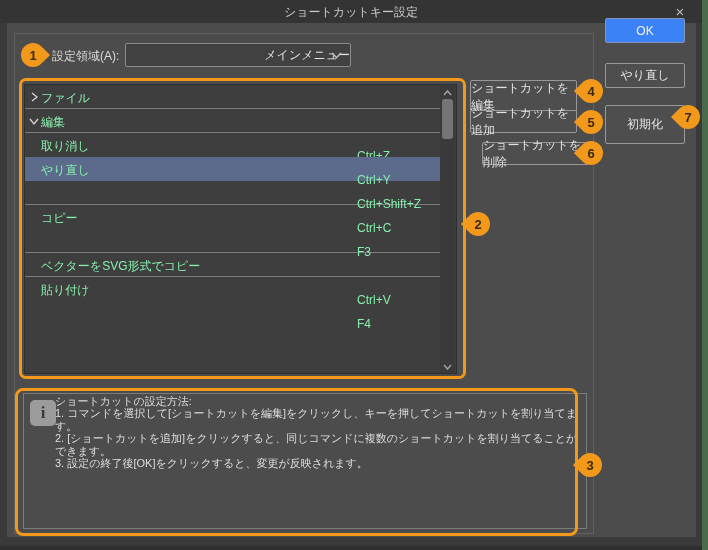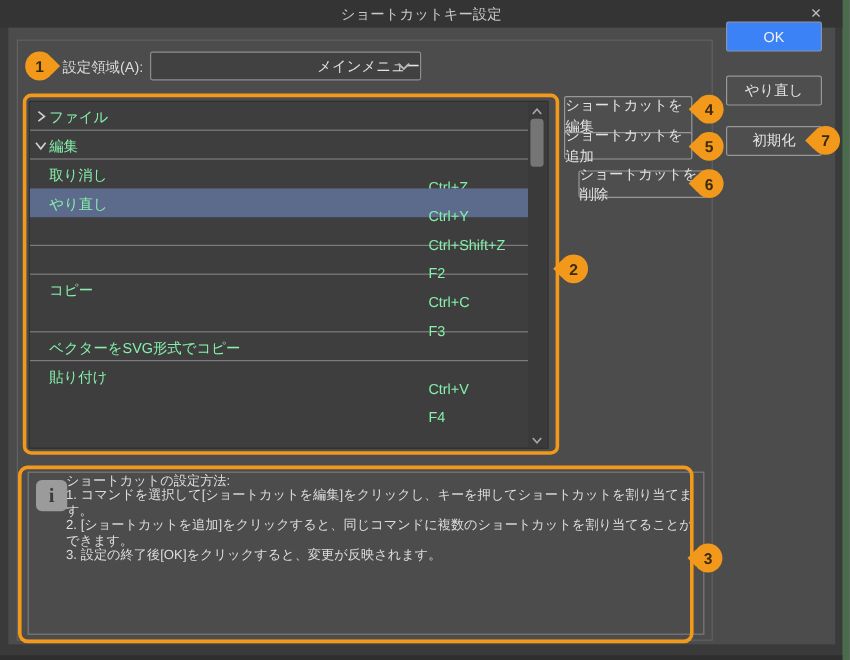--- a/index.html
+++ b/index.html
@@ -42,21 +42,21 @@
   
   .btn{position:absolute;box-sizing:border-box;background:#4e4e4e;border:1px solid #989898;
     border-radius:2px;color:#e3e3e3;font-size:12px;display:flex;align-items:center;
     justify-content:center;cursor:default;}
   .btn-edit{left:470px;top:80px;width:107px;height:34px;}
   .btn-add{left:470px;top:110px;width:107px;height:23px;}
   .btn-del{left:470px;top:142px;width:107px;height:23px;margin-left:12px;}
   .btn-ok{left:605px;top:18px;width:80px;height:25px;background:#3b82f6;
     border-color:#8494b8;color:#f2f2f2;}
   .btn-cancel{left:605px;top:63px;width:80px;height:25px;}
-  .btn-reset{left:605px;top:105px;width:80px;height:25px;}
+  .btn-reset{left:605px;top:105px;width:80px;height:39px;}
   
   .info-box{position:absolute;left:23px;top:393px;width:562px;height:134px;
     border:1px solid #7b7b7b;}
   .info-icon{position:absolute;left:30px;top:400px;width:26px;height:26px;background:#9b9b9b;
     border-radius:5px;color:#3c3c3c;font-weight:bold;font-size:17px;display:flex;
     align-items:center;justify-content:center;font-family:"Liberation Serif",serif;}
   .info-text{position:absolute;left:55px;top:395px;width:525px;font-size:11px;
     line-height:12.4px;color:#dedede;}
   
   .ann-rect{position:absolute;border:3px solid #f2991c;pointer-events:none;}
@@ -121,24 +121,20 @@
       <span class="row-key">Ctrl+Z</span>
     </div>
     <div class="row selected">
       <span class="row-label">やり直し</span>
       <span class="row-key">Ctrl+Y</span>
     </div>
     <div class="row sep">
       <span class="row-label"></span>
       <span class="row-key">Ctrl+Shift+Z</span>
     </div>
-    <div class="row sep">
-      <span class="row-label"></span>
-      <span class="row-key">F2</span>
-    </div>
     <div class="row">
       <span class="row-label">コピー</span>
       <span class="row-key">Ctrl+C</span>
     </div>
     <div class="row sep">
       <span class="row-label"></span>
       <span class="row-key">F3</span>
     </div>
     <div class="row sep">
       <span class="row-label">ベクターをSVG形式でコピー</span>

